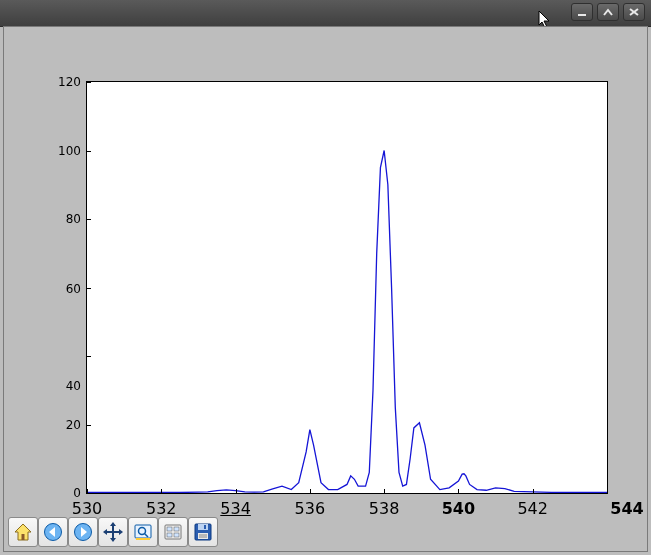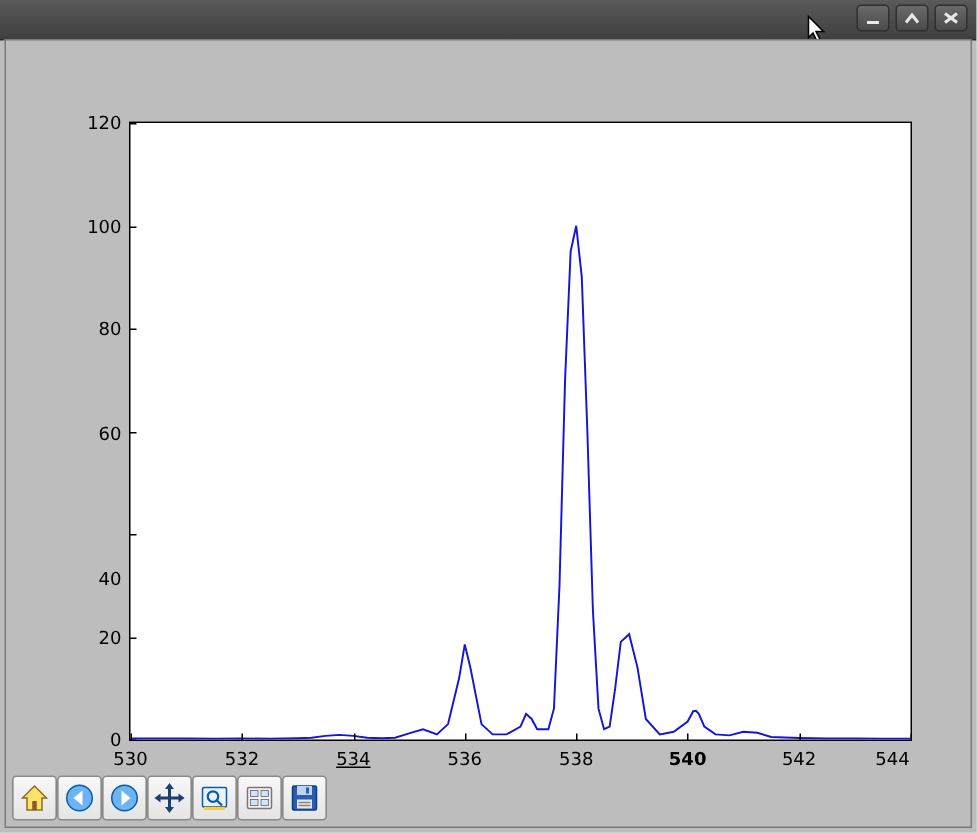--- a/index.html
+++ b/index.html
@@ -9,21 +9,21 @@
   .cursor{position:absolute;left:538px;top:10px;pointer-events:none;}
   .win-controls{position:absolute;right:6px;top:3px;display:flex;gap:4px;}
   .win-btn{width:22px;height:18px;background:linear-gradient(to bottom,#6a6a6a,#4a4a4a);border:1px solid #2f2f2f;border-radius:3px;display:flex;align-items:center;justify-content:center;box-sizing:border-box;}
   .win-btn svg{display:block;}
   .client{position:absolute;left:3px;right:3px;top:26px;bottom:3px;background:#bdbdbd;border:1px solid #7a7a7a;box-sizing:border-box;}
   .figure-area{position:absolute;left:0;right:0;top:0;bottom:38px;}
   .plot{position:absolute;left:82px;top:54px;width:522px;height:413px;background:#fff;border:1px solid #000;box-sizing:border-box;}
   .plot svg{position:absolute;left:0;top:0;width:520px;height:411px;}
   .ytick{position:absolute;right:100%;margin-right:6px;font-size:12px;color:#000;transform:translateY(-50%);text-align:right;}
   .ytickmark{position:absolute;left:-1px;width:5px;height:1px;background:#000;}
-  .xtick{position:absolute;top:100%;margin-top:6px;font-size:12px;color:#000;transform:translateX(-50%);}
+  .xtick{position:absolute;top:100%;margin-top:6px;font-size:16px;color:#000;transform:translateX(-50%);}
   .xtickmark{position:absolute;bottom:-1px;width:1px;height:5px;background:#000;}
   .toolbar{position:absolute;left:4px;bottom:4px;height:30px;display:flex;gap:0;}
   .tool-btn{width:30px;height:30px;background:linear-gradient(to bottom,#f8f8f8,#e4e4e4);border:1px solid #8a8a8a;border-radius:3px;margin-right:0px;display:flex;align-items:center;justify-content:center;box-sizing:border-box;}
   .tool-btn svg{display:block;}
 </style>
 </head>
 <body>
 
 <div class="window">
 
@@ -79,21 +79,21 @@
           <div class="xtick" style="left: 148.571px; text-decoration: underline;">534</div>
           <div class="xtickmark" style="left: 148.571px;"></div>
           <div class="xtick" style="left: 222.857px;">536</div>
           <div class="xtickmark" style="left: 222.857px;"></div>
           <div class="xtick" style="left: 297.143px;">538</div>
           <div class="xtickmark" style="left: 297.143px;"></div>
           <div class="xtick" style="left: 371.429px; font-weight: bold;">540</div>
           <div class="xtickmark" style="left: 371.429px;"></div>
           <div class="xtick" style="left: 445.714px;">542</div>
           <div class="xtickmark" style="left: 445.714px;"></div>
-          <div class="xtick" style="left: 508px;">544</div>
+          <div class="xtick" style="left: 540px; font-weight: bold;">544</div>
           <div class="xtickmark" style="left: 520px;"></div>
         </div>
     </div>
 
     <div class="toolbar">
       <div class="tool-btn" title="Home">
         <svg width="22" height="22">
             <polygon points="11,3 3,11 6,11 6,19 16,19 16,11 19,11" fill="#fce26b" stroke="#8a6d1f" stroke-width="1"></polygon>
             <rect x="9.5" y="13" width="3" height="6" fill="#8a5a2b"></rect>
           </svg>

